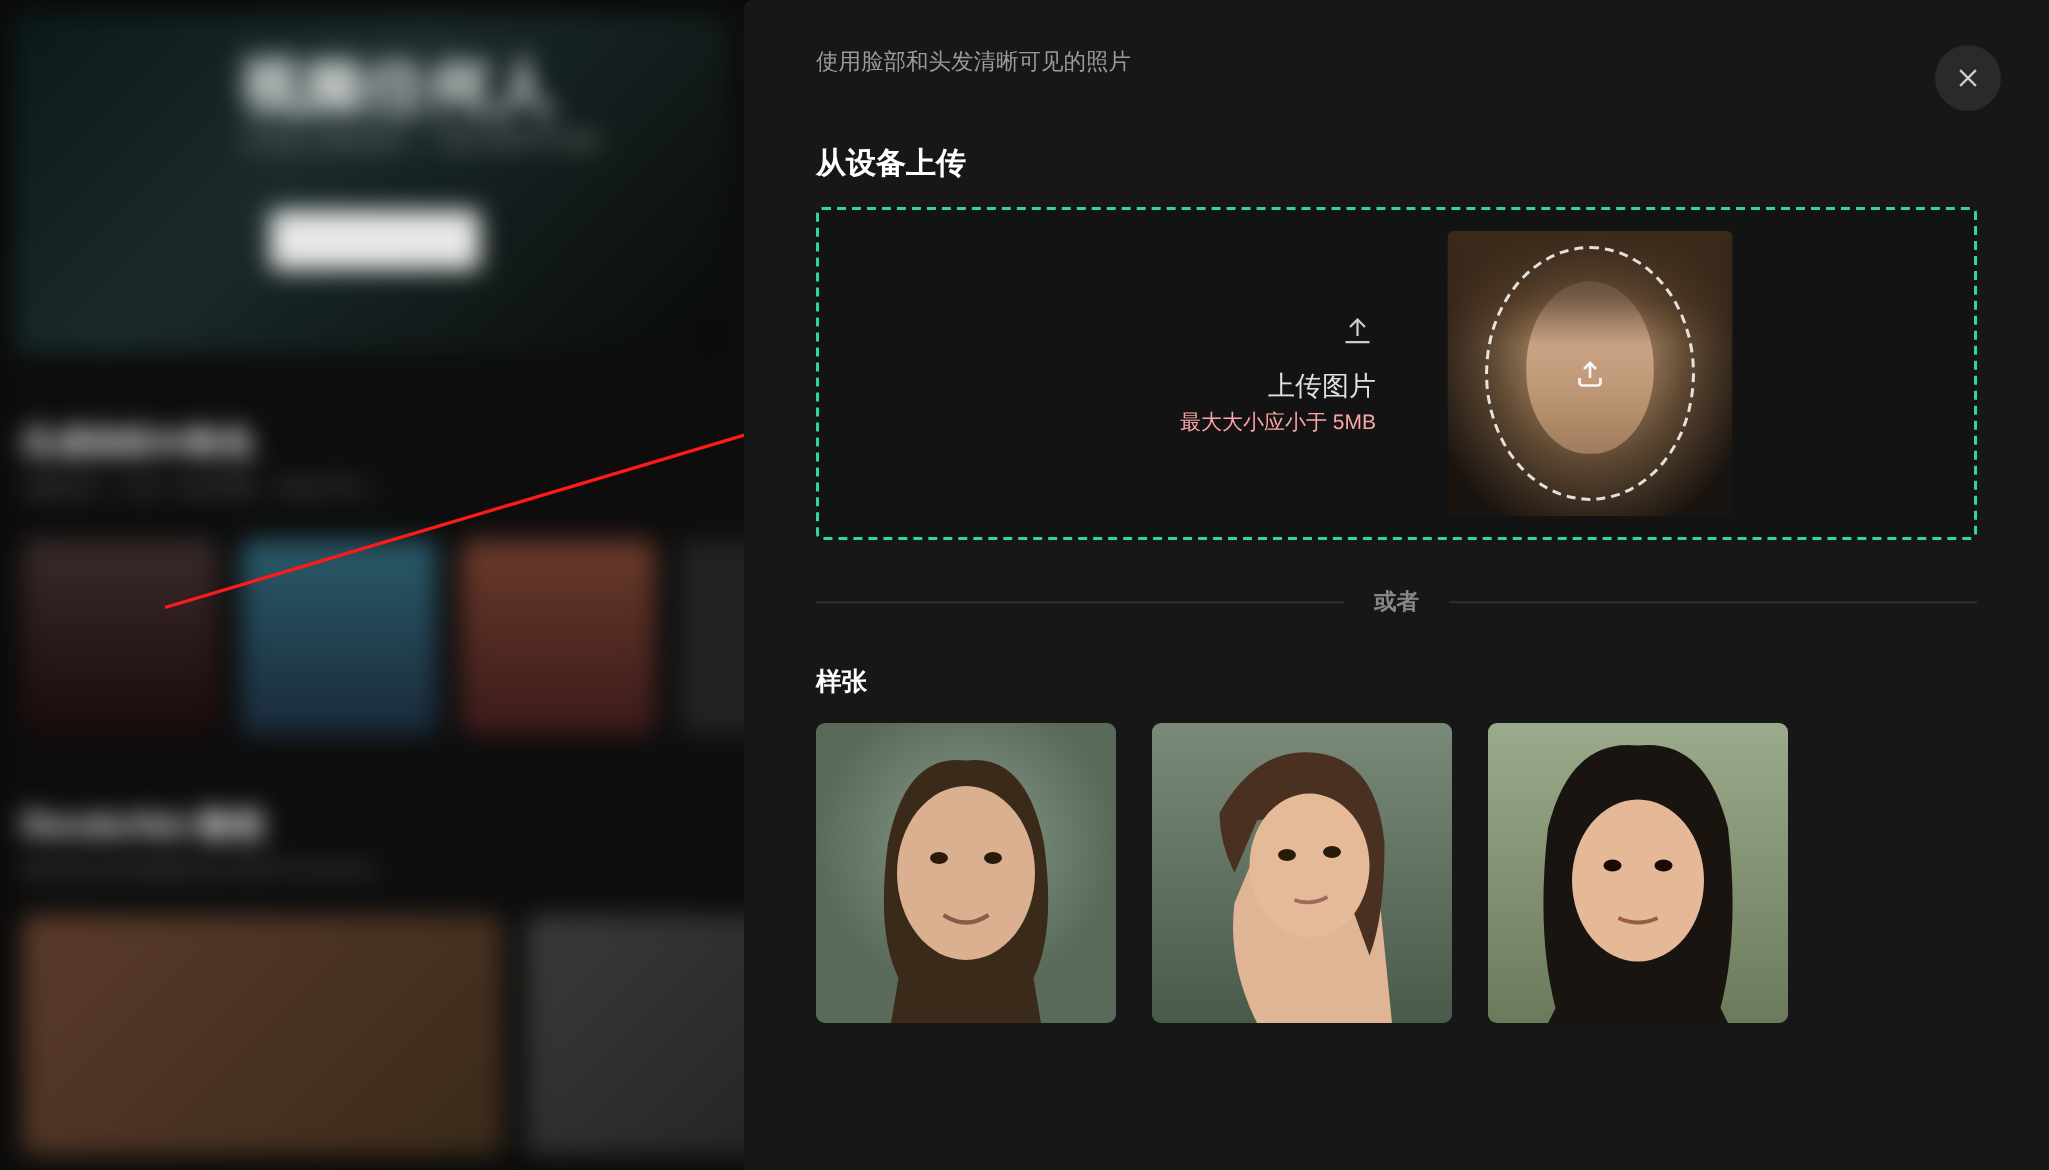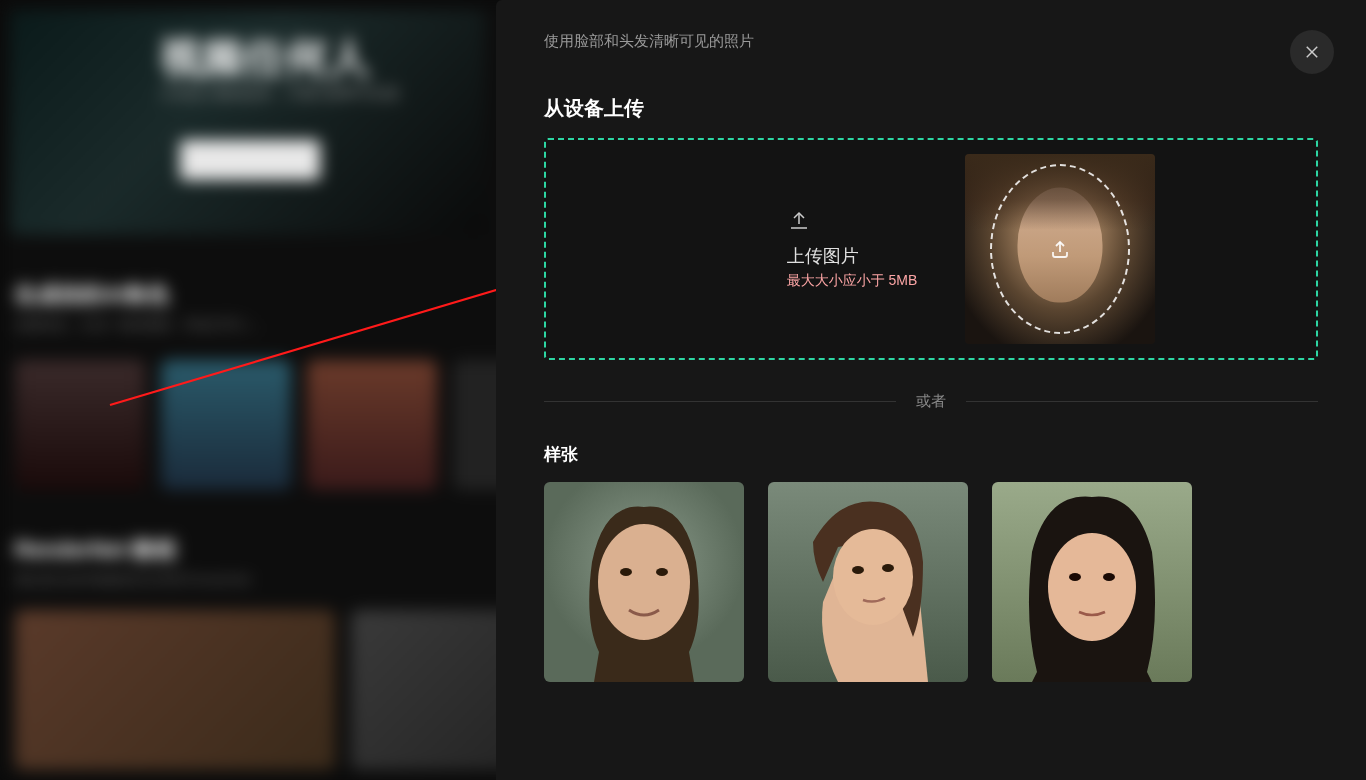--- a/index.html
+++ b/index.html
@@ -203,21 +203,21 @@
 
 .upload-inner {
   display: flex;
   align-items: center;
   gap: 48px;
   position: relative;
   left: 40px;
 }
 
 .upload-text-block {
-  text-align: left;
+  text-align: right;
   color: #ccc;
 }
 
 .upload-icon {
   margin-bottom: 8px;
 }
 
 .upload-icon svg {
   width: 24px;
   height: 24px;
@@ -304,20 +304,21 @@
   stroke-width: 1.8;
   fill: none;
 }
 
 .divider-row {
   display: flex;
   align-items: center;
   gap: 20px;
   margin-top: 32px;
   margin-bottom: 32px;
+  font-weight: bold;
 }
 
 .divider-line {
   flex: 1;
   height: 1px;
   background: #333;
 }
 
 .divider-text {
   font-size: 15px;

